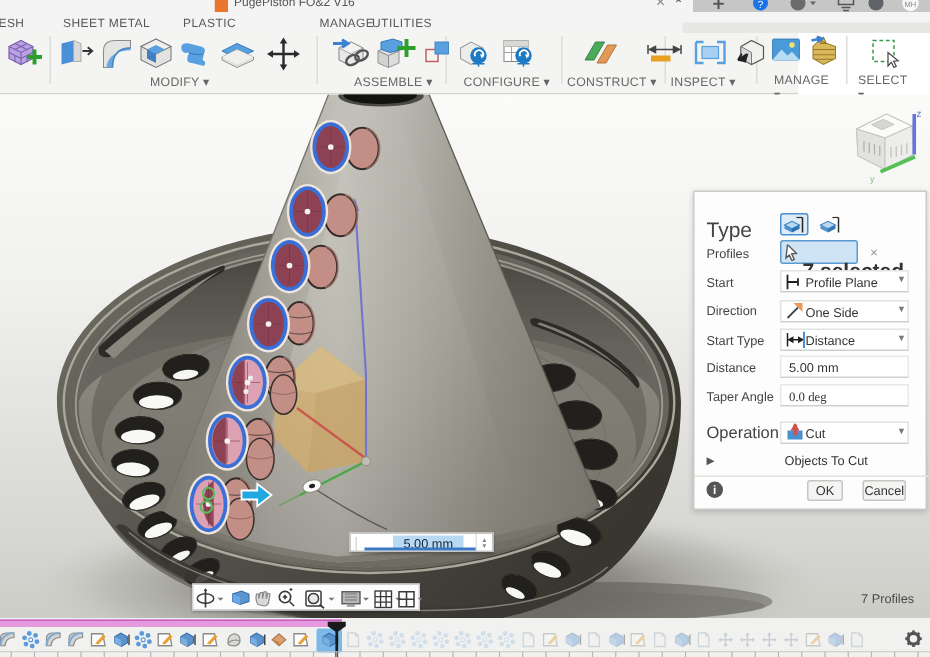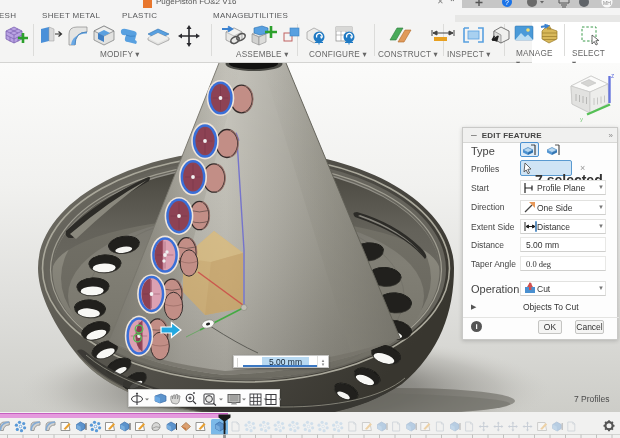--- a/index.html
+++ b/index.html
@@ -541,25 +541,21 @@
         </g>
 <path d="M134.5,8.5 L138.5,8.5 L136.5,10.5 Z" fill="#777"></path>
 <g stroke="#3a3a3e" stroke-width="1" fill="none">
           <rect x="137" y="4.5" width="10" height="10"></rect>
           <path d="M137,9.5 L147,9.5 M142,4.5 L142,14.5"></path>
         </g>
 <path d="M149.5,8.5 L153.5,8.5 L151.5,10.5 Z" fill="#777"></path>
       </svg></div>
 
 <div id="panel" class="abs">
- <div id="panelhead">
-        <span style="position:absolute;left:8px;top:3px;font-size:8px;color:#444;font-weight:bold;letter-spacing:0.2px;">─&nbsp; EDIT FEATURE</span>
-        <span style="position:absolute;right:4px;top:3px;font-size:8px;color:#888;">»</span>
-      </div>
- <div style="position:absolute;left:8px;top:17px;font-size:11px;color:#444;font-weight:normal;white-space:nowrap;">Type</div>
+ <div style="position:absolute;left:8px;top:17px;font-size:14px;color:#444;font-weight:normal;white-space:nowrap;">Type</div>
 <div style="position:absolute;left:57px;top:14px;width:19px;height:15px;background:#ddebf7;border:1px solid #4a90d0;border-radius:2px;"></div>
 <svg style="position:absolute;left:59px;top:16px;opacity:1;" width="16" height="12" viewBox="0 0 16 12">
         <path d="M1,6 L6,3.5 L11,6 L6,8.5 Z" fill="#b8d8f0" stroke="#3a7fc0" stroke-width="0.7"></path>
         <path d="M1,6 L6,8.5 L6,11 L1,8.5 Z" fill="#4a90d0"></path>
         <path d="M6,8.5 L11,6 L11,8.5 L6,11 Z" fill="#2a70b0"></path>
         <path d="M13,1 L13,11" stroke="#222" stroke-width="1"></path>
         <path d="M9,1 L13,1" stroke="#222" stroke-width="0.8"></path>
       </svg>
 <svg style="position:absolute;left:83px;top:16px;opacity:0.95;" width="16" height="12" viewBox="0 0 16 12">
         <path d="M1,6 L6,3.5 L11,6 L6,8.5 Z" fill="#b8d8f0" stroke="#3a7fc0" stroke-width="0.7"></path>
@@ -583,21 +579,21 @@
 <div style="position:absolute;left:74px;top:55px;font-size:8.5px;color:#333;white-space:nowrap;">Profile Plane</div>
 <div style="position:absolute;left:135px;top:56px;font-size:6px;color:#777;">▼</div>
 <div style="position:absolute;left:8px;top:74px;font-size:8.5px;color:#444;font-weight:normal;white-space:nowrap;">Direction</div>
 <div style="position:absolute;left:57px;top:72px;width:86px;height:15px;background:#fff;border:1px solid #e2e2e0;border-bottom:1px solid #cfcfcd;"></div>
 <svg style="position:absolute;left:61px;top:74px;" width="12" height="11" viewBox="0 0 12 11">
         <path d="M1,10 L8,3" stroke="#444" stroke-width="1.2"></path>
         <path d="M5,0 L11,0 L11,6 Z" fill="#e8995a"></path>
       </svg>
 <div style="position:absolute;left:74px;top:75px;font-size:8.5px;color:#333;white-space:nowrap;">One Side</div>
 <div style="position:absolute;left:135px;top:76px;font-size:6px;color:#777;">▼</div>
-<div style="position:absolute;left:8px;top:94px;font-size:8.5px;color:#444;font-weight:normal;white-space:nowrap;">Extent Side</div>
+<div style="position:absolute;left:8px;top:94px;font-size:8.5px;color:#444;font-weight:normal;white-space:nowrap;">Start Type</div>
 <div style="position:absolute;left:57px;top:91px;width:86px;height:15px;background:#fff;border:1px solid #e2e2e0;border-bottom:1px solid #cfcfcd;"></div>
 <svg style="position:absolute;left:61px;top:93px;" width="13" height="11" viewBox="0 0 13 11">
         <path d="M1,1 L1,10 M12,1 L12,10 M2,5.5 L11,5.5 M2,5.5 L4.5,4 L4.5,7 Z M11,5.5 L8.5,4 L8.5,7 Z" stroke="#222" stroke-width="1" fill="#222"></path>
         <path d="M12,0 L12,11" stroke="#4a90d0" stroke-width="1.4"></path>
       </svg>
 <div style="position:absolute;left:74px;top:94px;font-size:8.5px;color:#333;white-space:nowrap;">Distance</div>
 <div style="position:absolute;left:135px;top:95px;font-size:6px;color:#777;">▼</div>
 <div style="position:absolute;left:8px;top:112px;font-size:8.5px;color:#444;font-weight:normal;white-space:nowrap;">Distance</div>
 <div style="position:absolute;left:57px;top:109px;width:86px;height:15px;background:#fff;border:1px solid #e8e8e6;border-bottom:1px solid #cfcfcd;"></div>
 <div style="position:absolute;left:63px;top:112px;font-size:8.5px;color:#333;font-weight:normal;white-space:nowrap;">5.00 mm</div>

